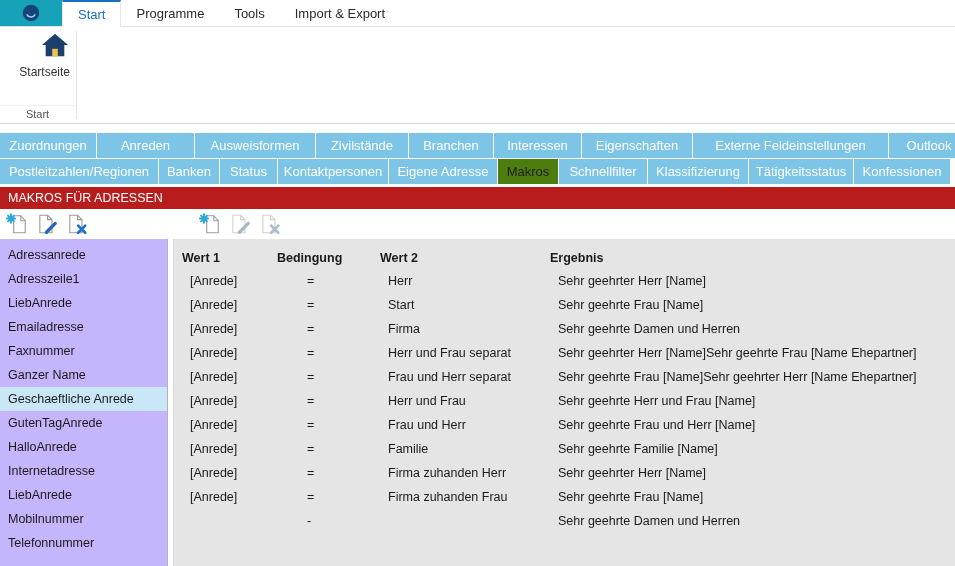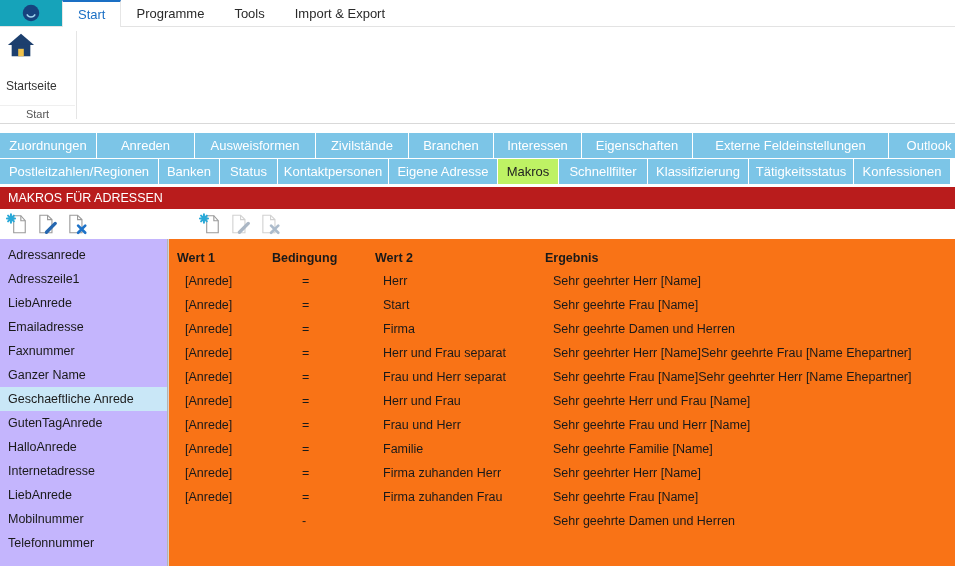--- a/index.html
+++ b/index.html
@@ -8,44 +8,44 @@
     font-family:"Liberation Sans",sans-serif;font-size:13px;color:#1a1a1a;
     display:flex;flex-direction:column;
   }
   
   .menubar{height:26px;display:flex;align-items:stretch;border-bottom:1px solid #e3e3e3;background:#fff;}
   .app-btn{width:62px;background:#16a3ba;display:flex;align-items:center;justify-content:center;cursor:default;}
   .menu-tab{display:flex;align-items:center;padding:0 15px;font-size:13px;color:#2a2a2a;cursor:default;white-space:nowrap;}
   .menu-tab.active{color:#1a6fc4;background:#fff;border-top:2px solid #1a6fc4;border-left:1px solid #e6e6e6;border-right:1px solid #e6e6e6;margin-bottom:-1px;}
   
   .ribbon{height:96px;border-bottom:1px solid #d9d9d9;position:relative;background:#fff;}
-  .ribbon-btn{position:absolute;top:5px;left:6px;width:64px;display:flex;flex-direction:column;align-items:flex-start;gap:19px;font-size:12px;color:#333;cursor:default;}
+  .ribbon-btn{position:absolute;top:5px;left:6px;width:64px;display:flex;flex-direction:column;align-items:flex-end;gap:5px;font-size:12px;color:#333;cursor:default;}
   .group-label{position:absolute;bottom:0;left:0;width:75px;height:17px;line-height:17px;text-align:center;font-size:11px;color:#555;border-top:1px solid #efefef;}
   .group-sep{position:absolute;top:4px;bottom:4px;left:76px;width:1px;background:#e5e5e5;}
   
   .tabstrip-wrap{padding-top:9px;background:#fff;}
   .btab-row{display:flex;height:25px;width:955px;overflow:hidden;margin-bottom:1px;}
   .btab{flex:0 0 auto;margin-right:1px;background:#7cc5e7;color:#fff;font-size:13px;
         display:flex;align-items:center;justify-content:center;white-space:nowrap;cursor:default;box-sizing:border-box;text-align:center;}
-  .btab.active{background:#bef264;color:#222;}
+  .btab.active{background:#4d7c0f;color:#222;}
   
   .section-header{height:22px;line-height:22px;background:#b91c1c;color:#fff;padding-left:8px;font-size:12.5px;margin-top:2px;}
   
   .toolbar{height:30px;position:relative;background:#fff;}
   .tool-group{position:absolute;top:2px;display:flex;gap:4px;}
   .tg-left{left:4px;}
   .tg-right{left:197px;}
   .tool{width:26px;height:26px;border:0;background:transparent;padding:1px;display:flex;align-items:center;justify-content:center;cursor:default;}
   .tool.disabled{opacity:.45;filter:grayscale(60%);}
   
   .content{flex:1;display:flex;overflow:hidden;}
   .left-panel{width:168px;border-right:1px solid #b3b3b3;box-sizing:border-box;padding-top:4px;background:#c4b5fd;}
   .list-item{height:24px;line-height:24px;padding-left:8px;font-size:12.5px;color:#1a1a1a;cursor:default;white-space:nowrap;}
   .list-item.selected{background:#c9e7f7;}
-  .right-panel{flex:1;border-left:1px solid #d4d4d4;box-sizing:border-box;padding:6px 0 0 8px;overflow:hidden;background:#f97316;}
+  .right-panel{flex:1;margin-left:5px;border-left:1px solid #d4d4d4;box-sizing:border-box;padding:6px 0 0 8px;overflow:hidden;background:#e5e5e5;}
   .grid{display:grid;grid-template-columns:95px 103px 170px 1fr;grid-auto-rows:24px;}
   .th{font-weight:bold;font-size:12.5px;height:26px;line-height:26px;white-space:nowrap;}
   .td{font-size:12.5px;line-height:24px;white-space:nowrap;overflow:hidden;padding-left:8px;}
   .td.ind{padding-left:30px;}
 </style>
 </head>
 <body>
 
 <div class="menubar">
   <div class="app-btn">

